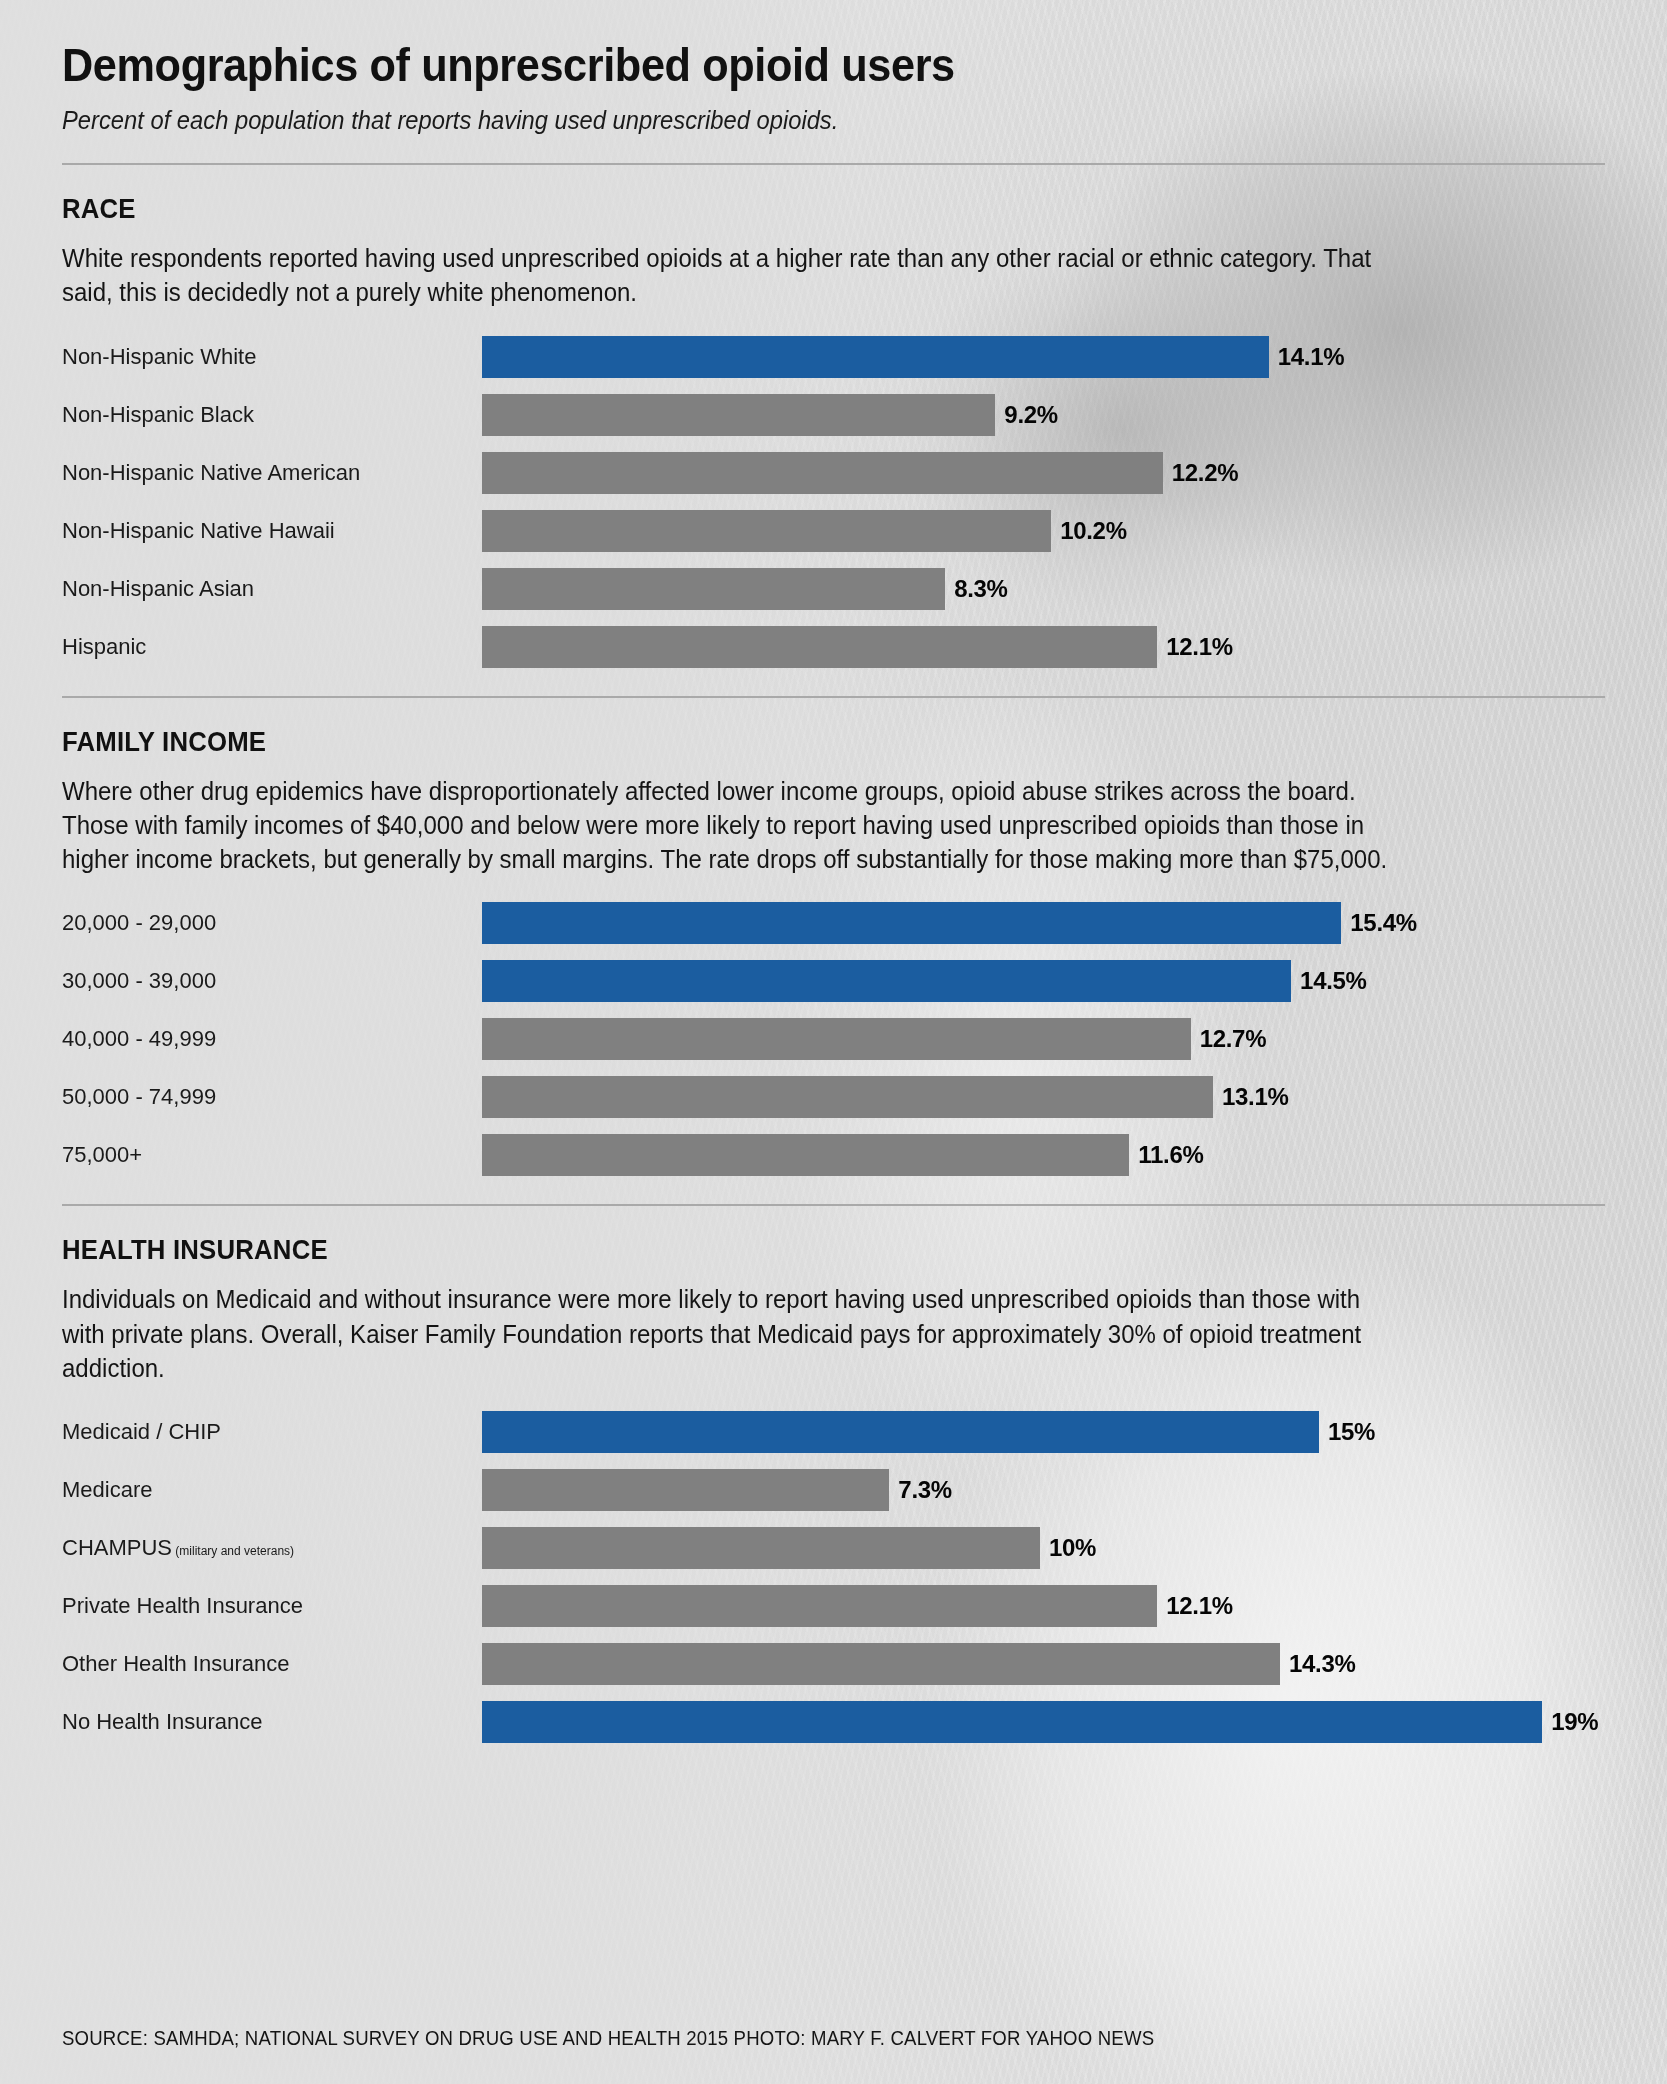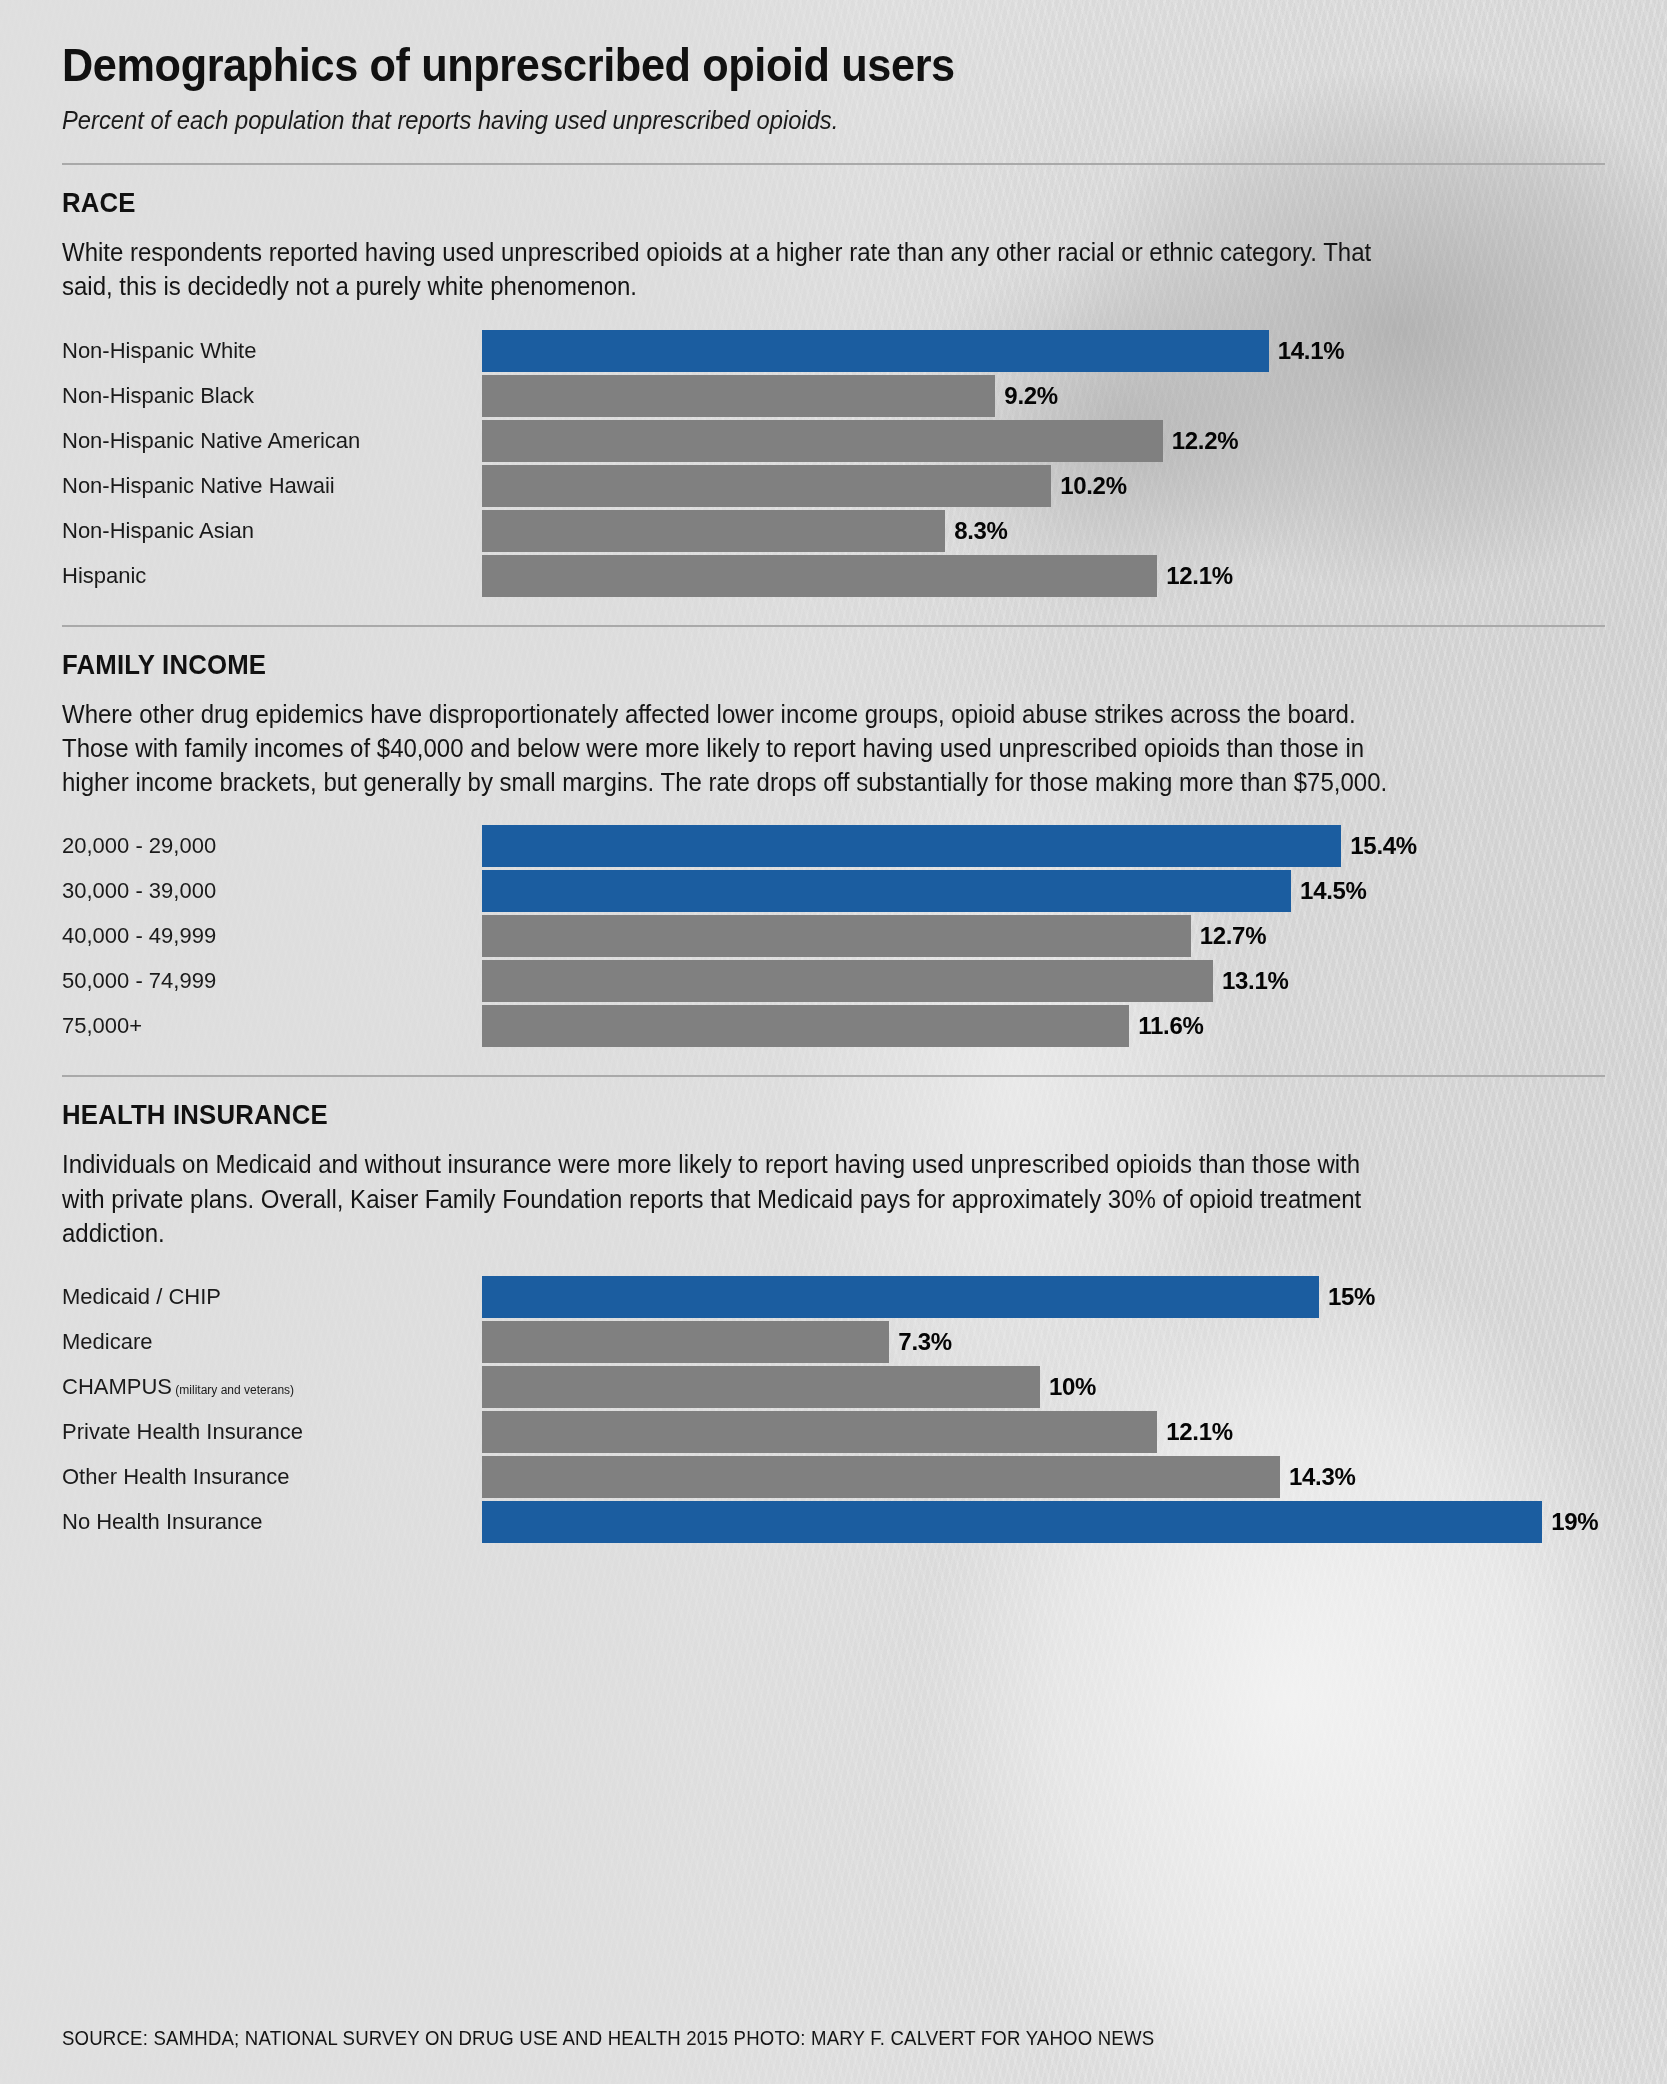--- a/index.html
+++ b/index.html
@@ -79,21 +79,21 @@
     white-space: nowrap;
   }
 
   .divider {
     height: 2px;
     background: #a9a9a9;
     margin-top: 28px;
   }
 
   
-  .section { padding-top: 22px; }
+  .section { padding-top: 28px; }
 
   .section-heading {
     font-family: "Liberation Sans Narrow", "Liberation Sans", sans-serif;
     font-weight: bold;
     font-size: 28px;
     letter-spacing: 0.2px;
     color: #111;
     transform: scaleX(0.92);
     transform-origin: left center;
   }
@@ -111,21 +111,21 @@
 
   
   .chart { margin-top: 26px; }
 
   .row {
     display: flex;
     align-items: center;
     height: 42px;
     gap: 25px;
   }
-  .row + .row { margin-top: 3px; justify-content: center; }
+  .row + .row { margin-top: 16px; justify-content: center; }
 
   .row-label {
     width: 395px;
     flex: 0 0 395px;
     font-size: 22px;
     color: #1a1a1a;
     white-space: nowrap;
     line-height: 1;
   }
   .row-label .sub {

